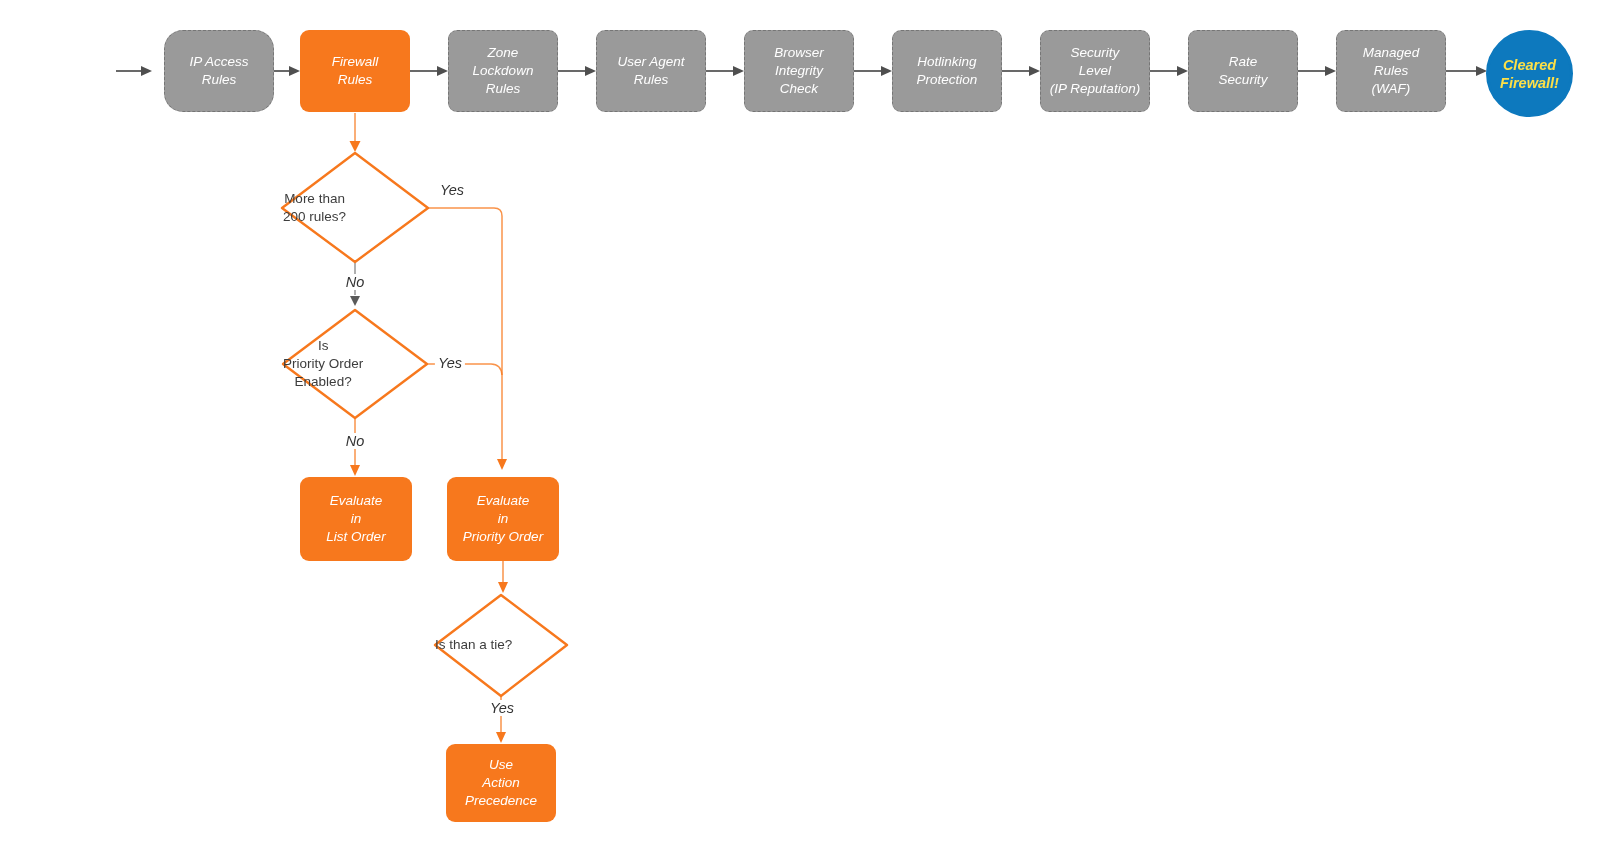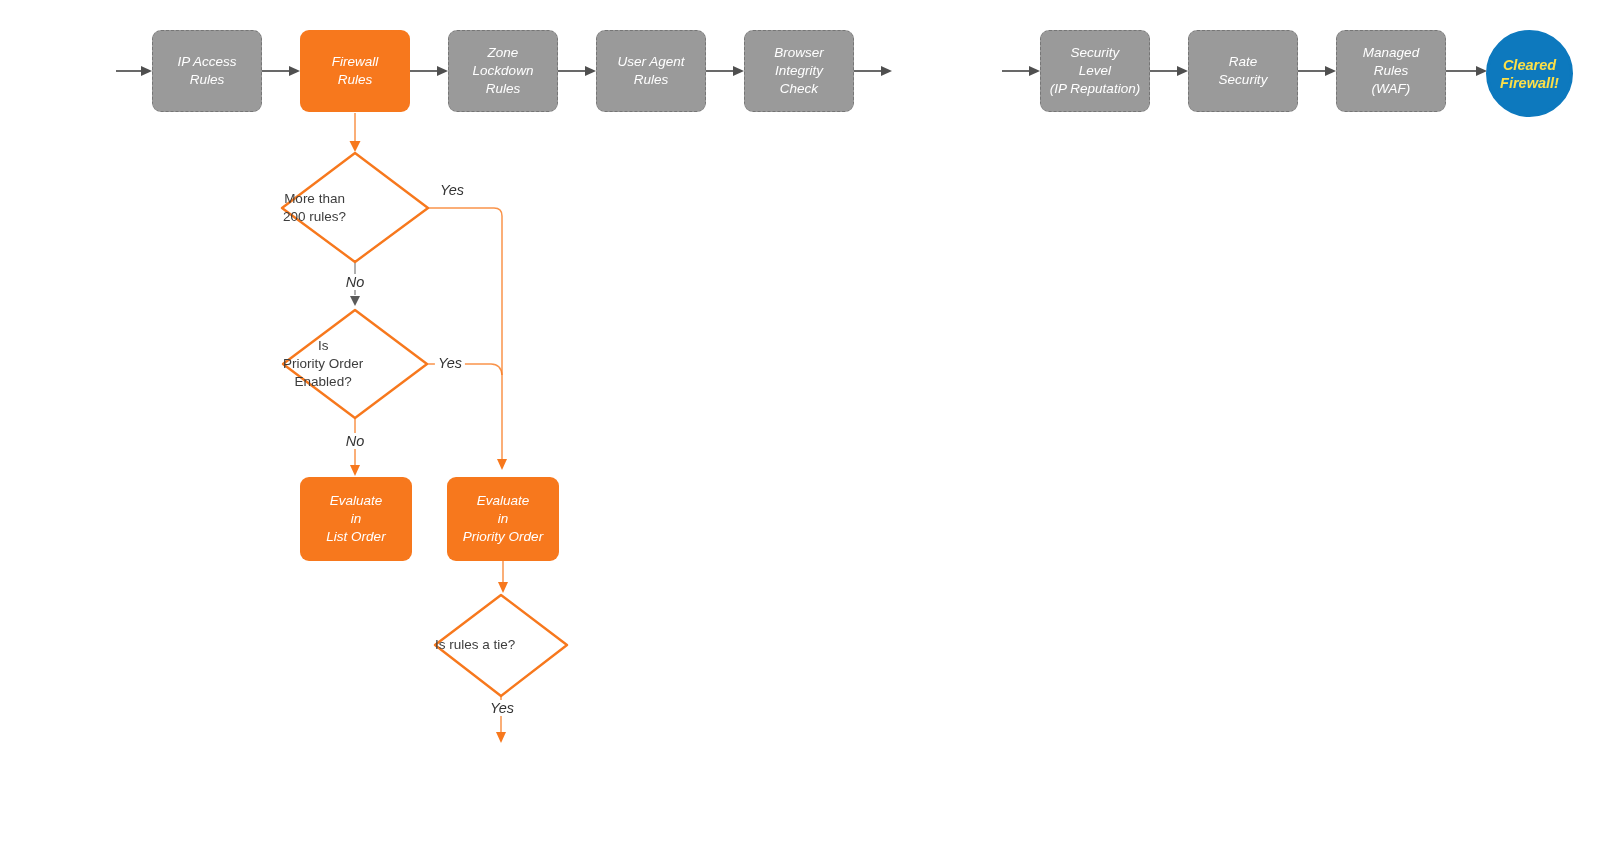--- a/index.html
+++ b/index.html
@@ -121,21 +121,21 @@
     </g>
 
     <g>
       <path class="diamond-shape" d="M355 153 L428 208 L355 262 L282 208 Z"></path>
       <path class="diamond-shape" d="M355 310 L427 364 L355 418 L283 364 Z"></path>
       <path class="diamond-shape" d="M501 595 L567 645 L501 696 L435 645 Z"></path>
     </g>
   </svg>
 
 
-  <div class="node stage" style="left:152px;">
+  <div class="node stage" style="left:164px;border-radius:19px;">
     <div class="node-label">IP Access
 Rules</div>
   </div>
   <div class="node stage orange" style="left:300px;">
     <div class="node-label">Firewall
 Rules</div>
   </div>
   <div class="node stage" style="left:448px;">
     <div class="node-label">Zone
 Lockdown
@@ -143,20 +143,24 @@
   </div>
   <div class="node stage" style="left:596px;">
     <div class="node-label">User Agent
 Rules</div>
   </div>
   <div class="node stage" style="left:744px;">
     <div class="node-label">Browser
 Integrity
 Check</div>
   </div>
+  <div class="node stage" style="left:892px;">
+    <div class="node-label">Hotlinking
+Protection</div>
+  </div>
   <div class="node stage" style="left:1040px;">
     <div class="node-label">Security
 Level
 (IP Reputation)</div>
   </div>
   <div class="node stage" style="left:1188px;">
     <div class="node-label">Rate
 Security</div>
   </div>
   <div class="node stage" style="left:1336px;">
@@ -173,32 +177,37 @@
   <div class="diamond-label" style="left:283px;top:160px;width:144px;height:96px;">
     <div class="node-label">More than
 200 rules?</div>
   </div>
   <div class="diamond-label" style="left:283px;top:316px;width:144px;height:96px;">
     <div class="node-label">Is
 Priority Order
 Enabled?</div>
   </div>
   <div class="diamond-label" style="left:435px;top:599px;width:132px;height:92px;">
-    <div class="node-label">Is rules a tie?</div>
+    <div class="node-label">Is than a tie?</div>
   </div>
 
   <div class="node action" style="left:300px;top:477px;">
     <div class="node-label">Evaluate
 in
 List Order</div>
   </div>
   <div class="node action" style="left:447px;top:477px;">
     <div class="node-label">Evaluate
 in
 Priority Order</div>
+  </div>
+  <div class="node action" style="left:446px;top:744px;width:110px;height:78px;">
+    <div class="node-label">Use
+Action
+Precedence</div>
   </div>
 
   <div class="edge-label" style="left:452px;top:190px;">Yes</div>
   <div class="edge-label" style="left:355px;top:282px;">No</div>
   <div class="edge-label" style="left:450px;top:363px;">Yes</div>
   <div class="edge-label" style="left:355px;top:441px;">No</div>
   <div class="edge-label" style="left:502px;top:708px;">Yes</div>
 
 </div>
 

